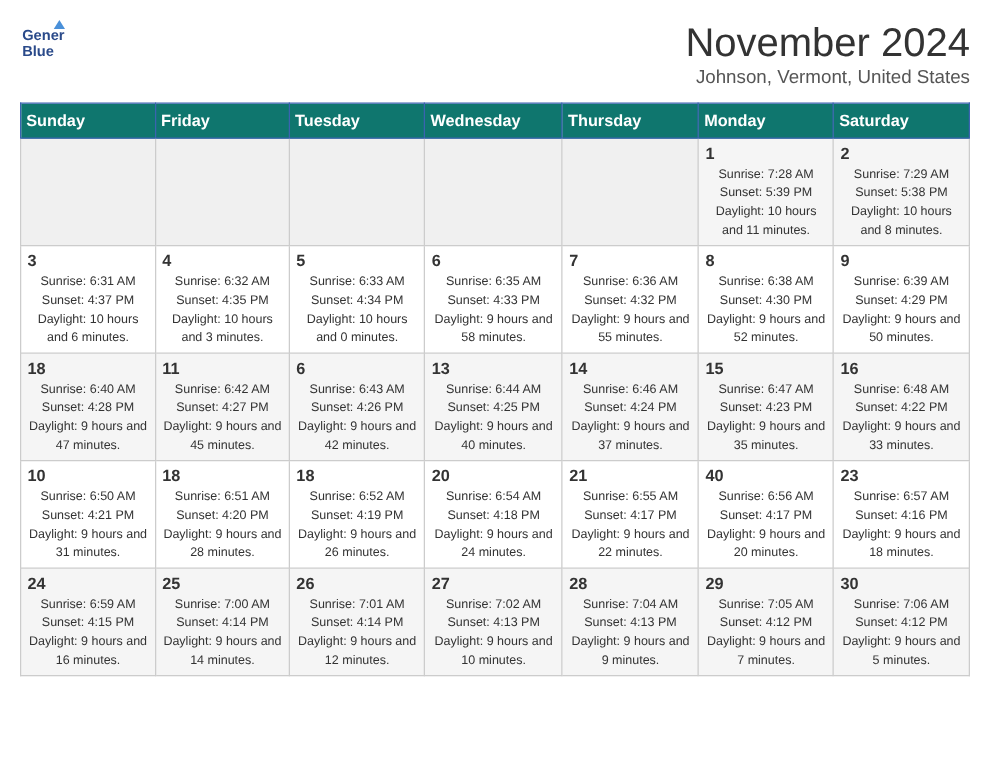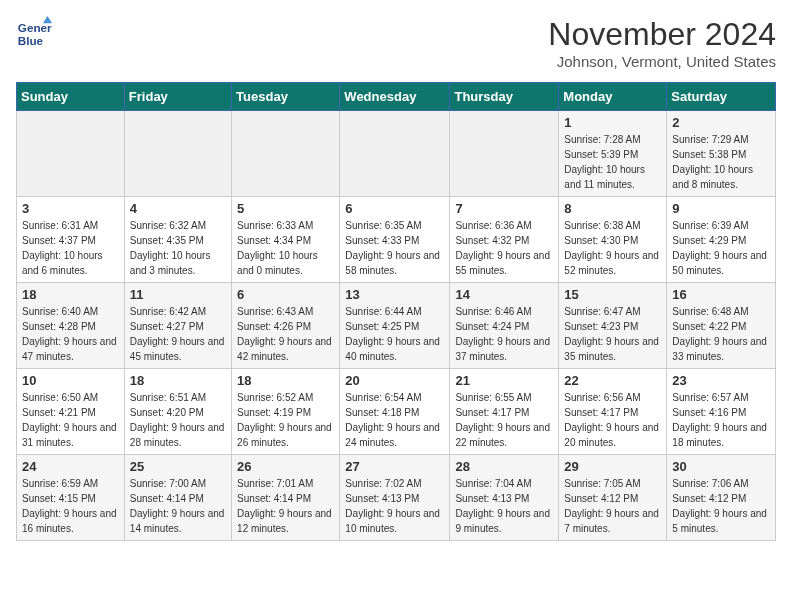--- a/index.html
+++ b/index.html
@@ -70,20 +70,21 @@
     .day-number {
       font-size: 13px;
       font-weight: bold;
       display: block;
       margin-bottom: 2px;
     }
     .day-info {
       font-size: 10px;
       color: #333;
       line-height: 1.5;
+      text-align: center;
     }
     .empty-cell {
       background: #f0f0f0 !important;
     }
   </style>
 </head>
 <body>
 
 <div class="header">
   <div class="logo">
@@ -202,21 +203,21 @@
         </td>
         <td>
           <span class="day-number">20</span>
           <div class="day-info">Sunrise: 6:54 AM<br>Sunset: 4:18 PM<br>Daylight: 9 hours and 24 minutes.</div>
         </td>
         <td>
           <span class="day-number">21</span>
           <div class="day-info">Sunrise: 6:55 AM<br>Sunset: 4:17 PM<br>Daylight: 9 hours and 22 minutes.</div>
         </td>
         <td>
-          <span class="day-number">22</span>
+          <span class="day-number">40</span>
           <div class="day-info">Sunrise: 6:56 AM<br>Sunset: 4:17 PM<br>Daylight: 9 hours and 20 minutes.</div>
         </td>
         <td>
           <span class="day-number">23</span>
           <div class="day-info">Sunrise: 6:57 AM<br>Sunset: 4:16 PM<br>Daylight: 9 hours and 18 minutes.</div>
         </td>
       </tr>
       <tr>
         <td>
           <span class="day-number">24</span>

